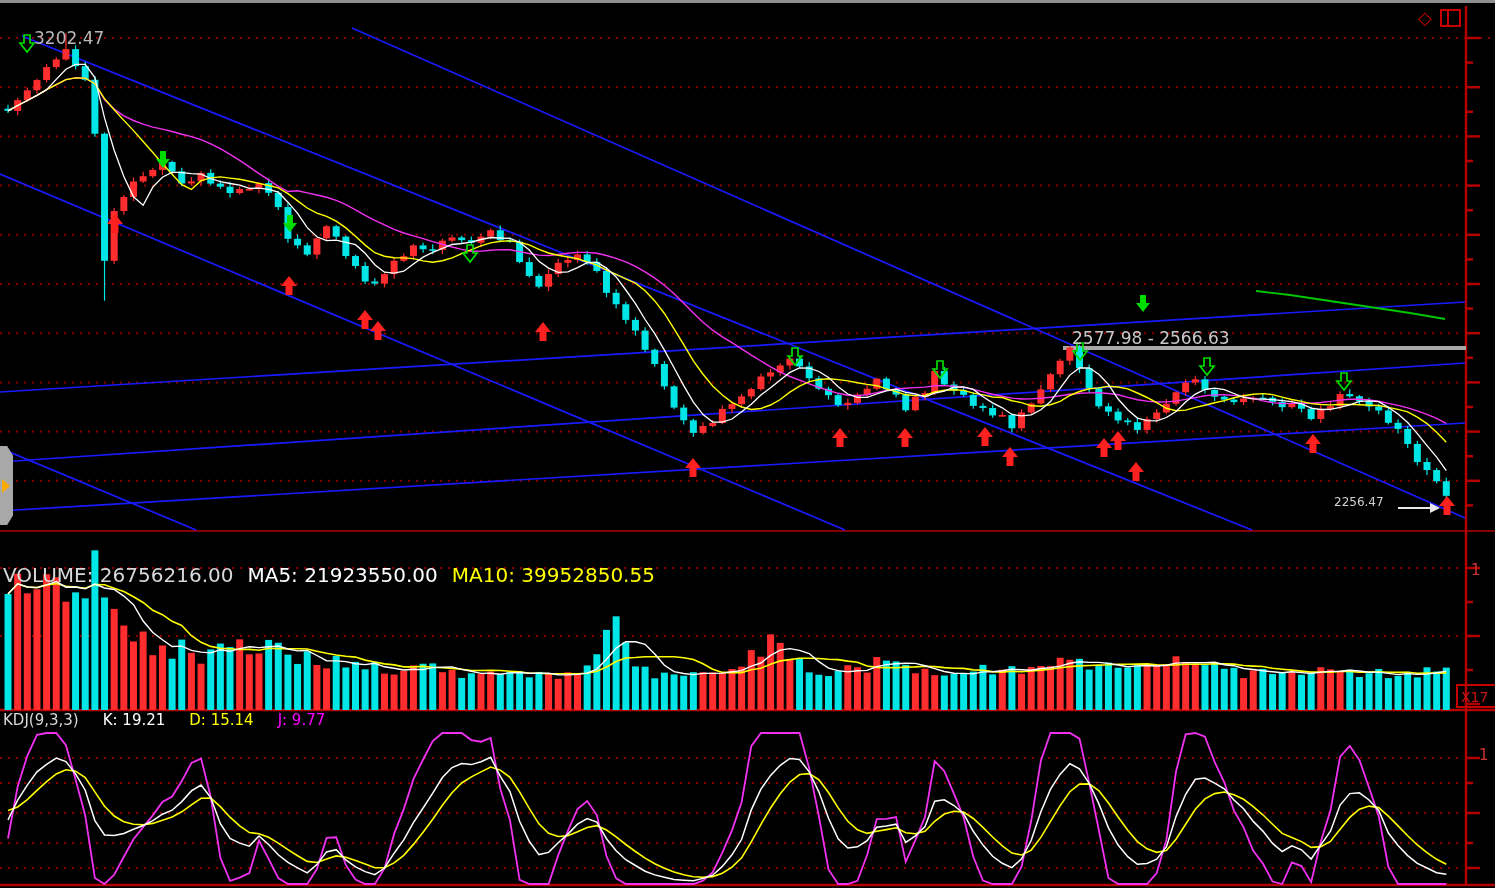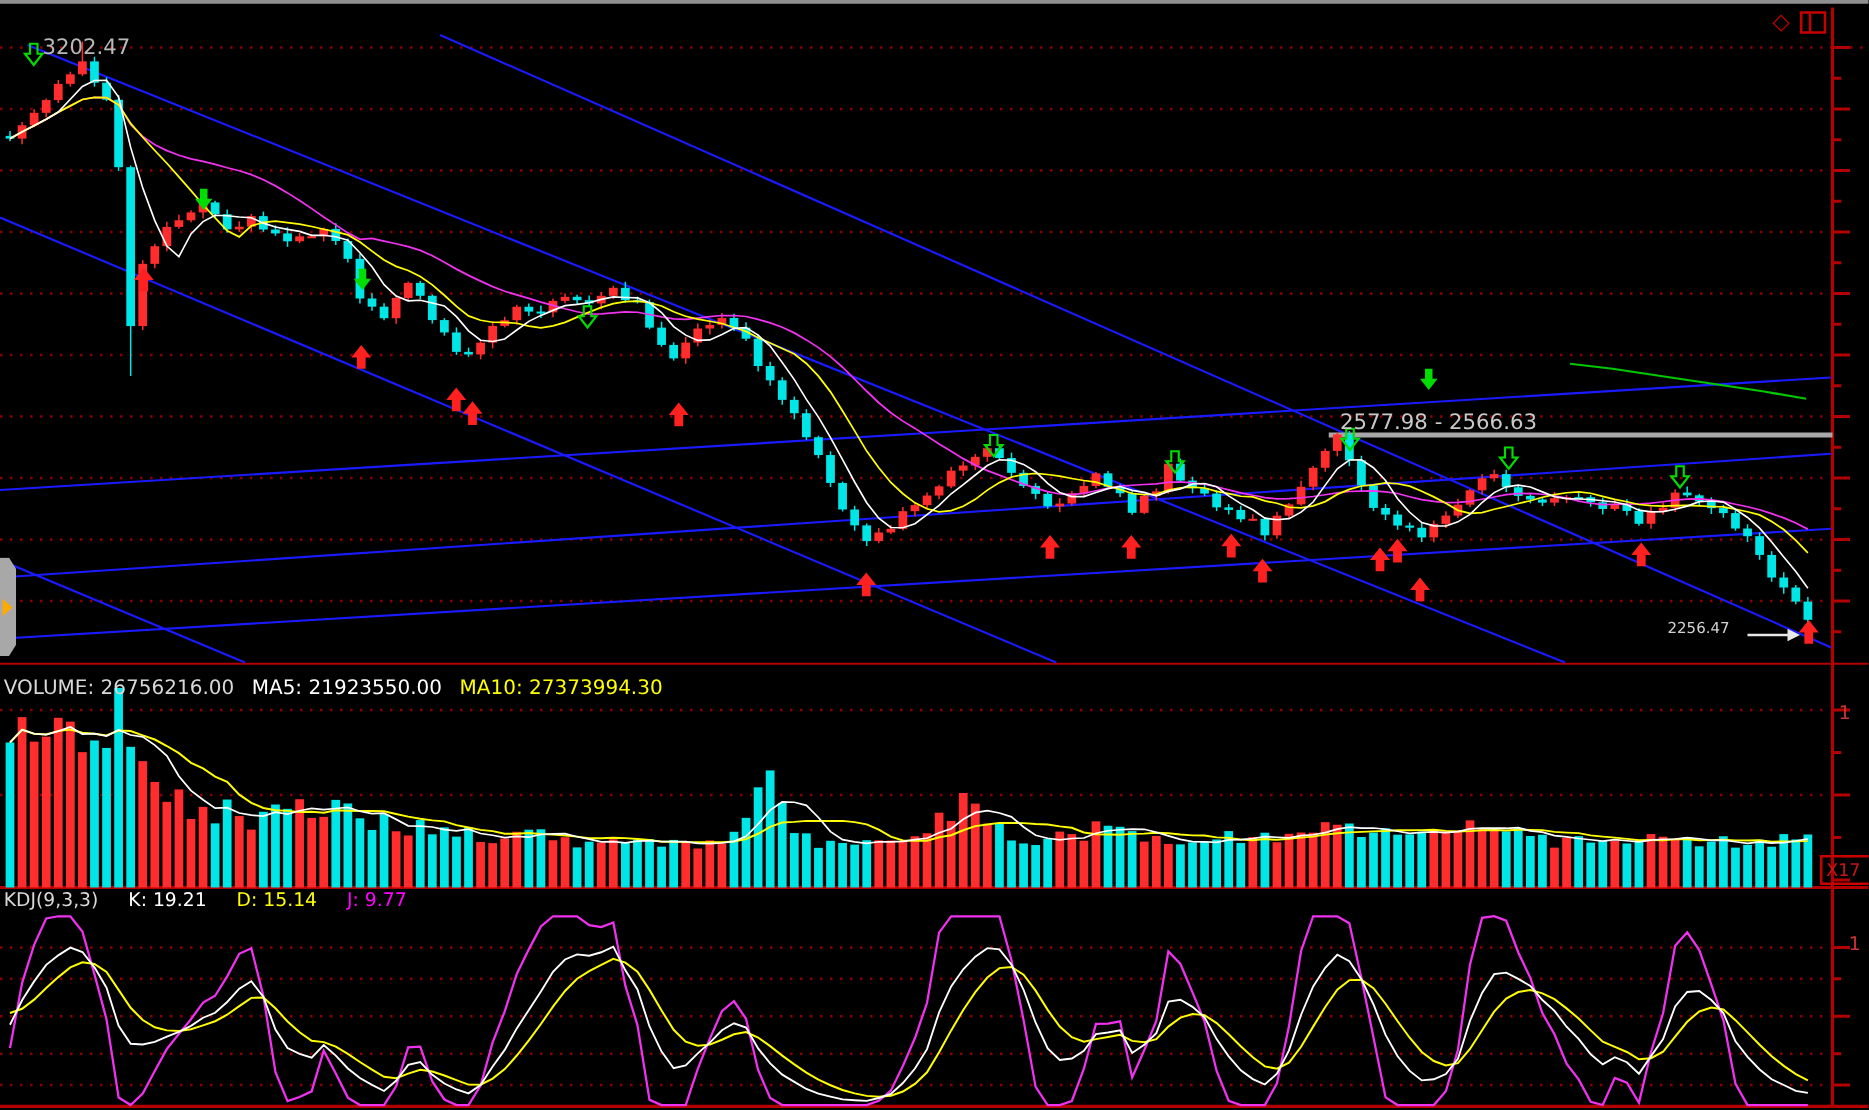--- a/index.html
+++ b/index.html
@@ -8,21 +8,21 @@
   .topstrip{position:absolute;left:0;top:0;width:100%;height:3px;background:#8f8f8f;}
   #gfx{position:absolute;left:0;top:0;}
   .infobar{position:absolute;left:4px;top:7px;display:flex;align-items:center;gap:14px;
     font-size:15px;white-space:nowrap;z-index:5;}
   .title{color:#ccd4d4;}
   .label{position:absolute;z-index:4;white-space:nowrap;}
   .winicons{position:absolute;top:9px;left:1418px;display:flex;align-items:center;gap:8px;z-index:6;}
   .diamond{color:#c80000;font-size:18px;line-height:16px;font-weight:bold;}
   .splitwin{width:17px;height:14px;border:2px solid #c80000;display:flex;}
   .splitwin .bar{width:5px;height:100%;border-right:2px solid #c80000;}
-  .volbar-h{position:absolute;left:3px;top:540px;display:flex;gap:14px;font-size:16px;z-index:5;white-space:nowrap;align-items:center;}
+  .volbar-h{position:absolute;left:3px;top:563px;display:flex;gap:14px;font-size:20px;z-index:5;white-space:nowrap;align-items:center;}
   .kdjbar-h{position:absolute;left:3px;top:711px;display:flex;gap:24px;font-size:15px;z-index:5;white-space:nowrap;}
   .axis-partial{position:absolute;color:#cc3333;font-size:15px;z-index:5;}
   .multbox{position:absolute;left:1456px;top:684px;width:44px;height:24px;border:2px solid #c80000;
     color:#c81616;font-size:14px;line-height:22px;padding-left:3px;z-index:5;box-sizing:border-box;}
   .sidetab{position:absolute;left:0;top:446px;width:13px;height:79px;background:#a8a8a8;z-index:6;
     clip-path:polygon(0 0,55% 0,100% 12%,100% 88%,55% 100%,0 100%);display:flex;align-items:center;}
   .sidetab .tri{width:0;height:0;border-left:8px solid #ffaa00;border-top:7px solid transparent;
     border-bottom:7px solid transparent;margin-left:2px;}
   .uparrow-ico{display:inline-block;width:14px;height:18px;}
 </style>
@@ -592,21 +592,21 @@
   <div class="label" style="left:1072px;top:328px;font-size:17px;color:#c8c8c8">2577.98 - 2566.63</div>
   <div class="label" style="left:1334px;top:495px;font-size:12px;color:#d0d0d0">2256.47</div>
 
   <div class="sidetab">
     <span class="tri"></span>
   </div>
 
   <div class="volbar-h">
     <span style="color:#d8d8d8">VOLUME: 26756216.00</span>
     <span style="color:#ffffff">MA5: 21923550.00</span>
-    <span style="color:#ffff00">MA10: 27373994.30</span>
+    <span style="color:#ffff00">MA10: 39952850.55</span>
   </div>
   <div class="axis-partial" style="left:1471px;top:561px">1</div>
   <div class="multbox">X17</div>
 
   <div class="kdjbar-h">
     <span style="color:#d8d8d8">KDJ(9,3,3)</span>
     <span style="color:#ffffff">K: 19.21</span>
     <span style="color:#ffff00">D: 15.14</span>
     <span style="color:#ff00ff">J: 9.77</span>
   </div>

